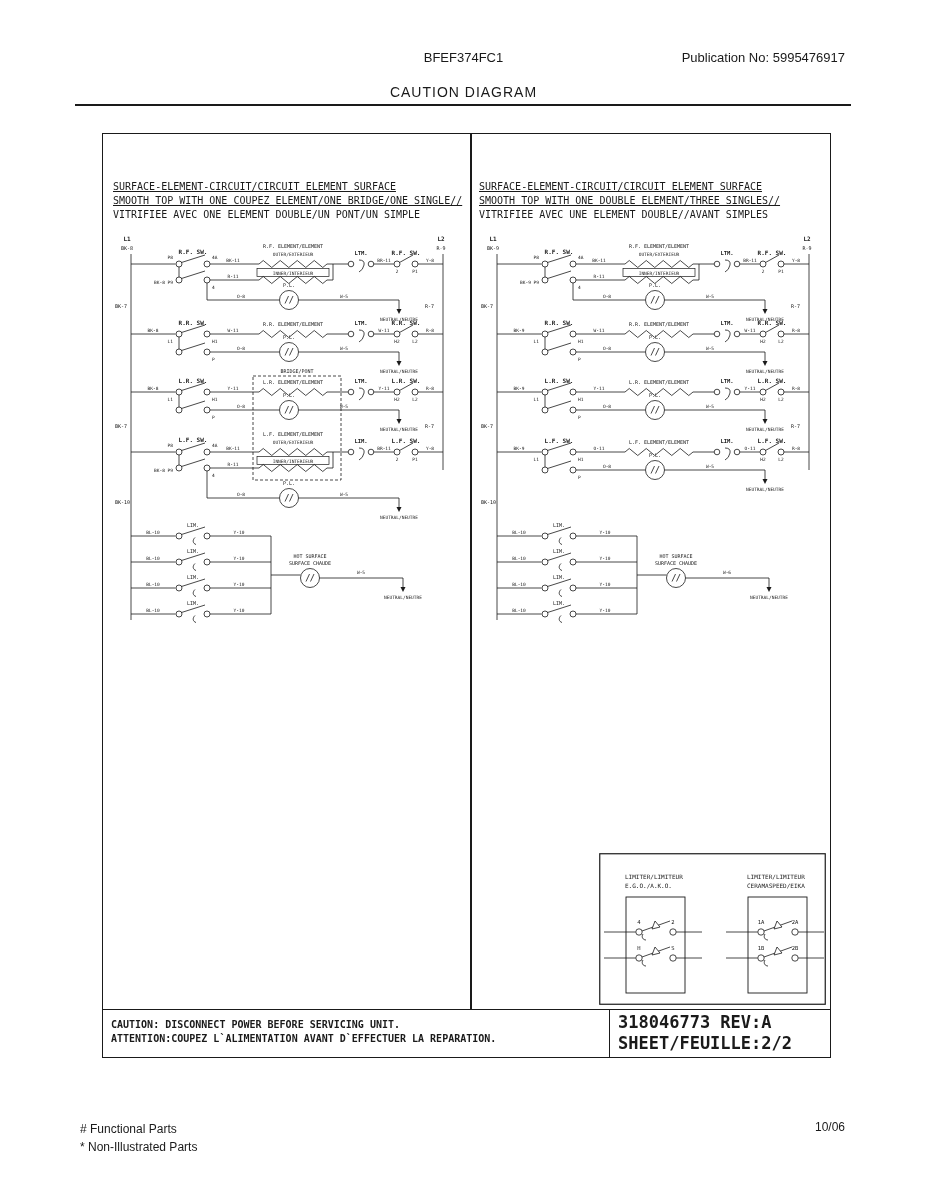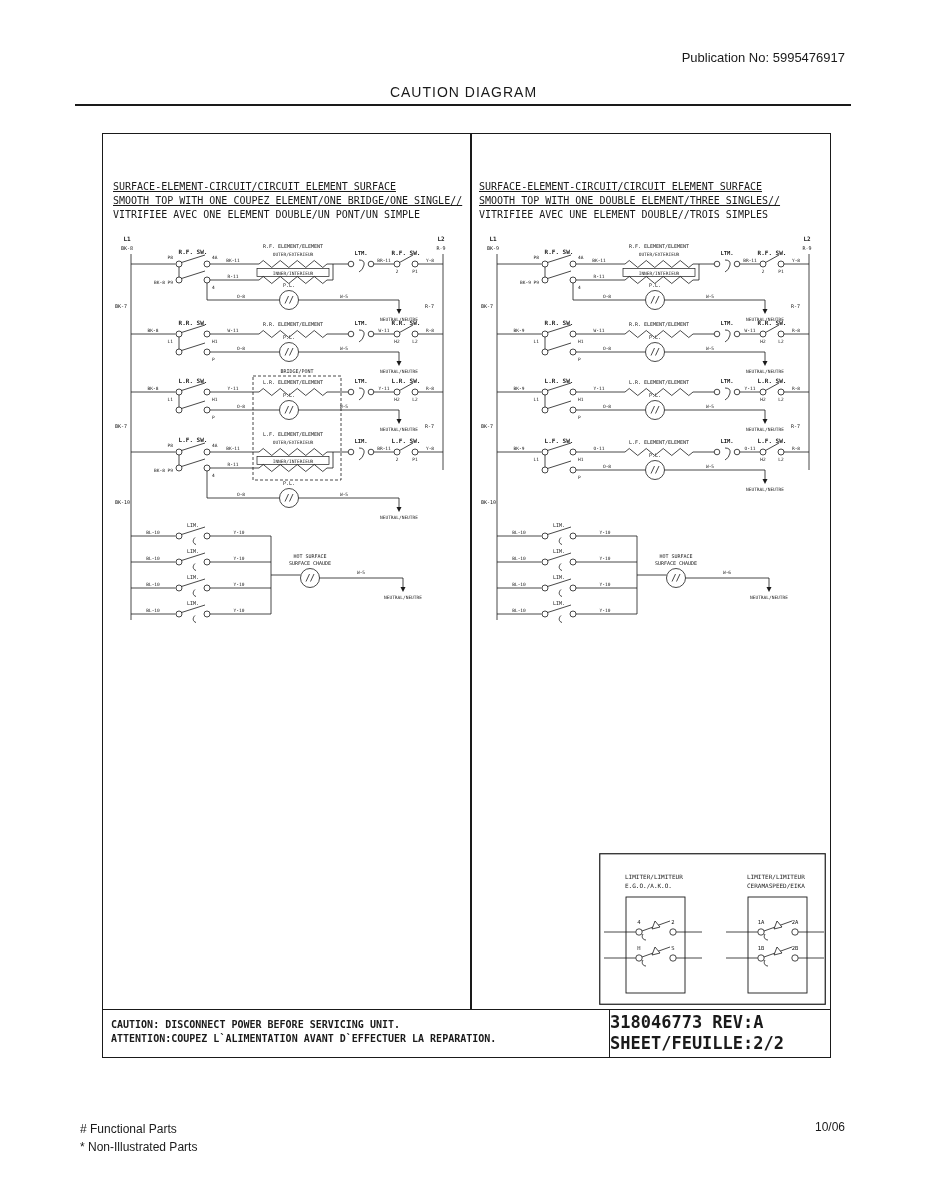--- a/index.html
+++ b/index.html
@@ -20,47 +20,48 @@
   .schematic{position:absolute;top:96px;width:352px;height:412px;}
   .sch-left{left:8px;}
   .sch-right{left:374px;}
   .legend-svg{left:496px;top:719px;width:227px;height:152px;}
   .bottom-strip{left:0;top:875px;width:727px;height:48px;border-top:1.5px solid #1a1a1a;}
   .caution{left:8px;top:884px;font-family:"DejaVu Sans Mono",monospace;font-weight:bold;
            font-size:10px;line-height:14px;white-space:nowrap;}
   .caution .ul{}
   .stamp{left:506px;top:875px;width:219px;height:46px;border-left:1.5px solid #1a1a1a;
          font-family:"DejaVu Sans Mono",monospace;font-weight:bold;font-size:17px;
-         line-height:21px;padding:3px 0 0 0;white-space:nowrap;}
+         line-height:21px;padding:3px 0 0 8px;white-space:nowrap;}
   .ftr-left{left:80px;top:1120px;font-size:12px;line-height:18px;}
   .ftr-page{left:0;top:1120px;width:927px;text-align:center;font-size:12px;}
   .ftr-date{right:82px;top:1120px;font-size:12px;}
   svg text{font-family:"DejaVu Sans Mono",monospace;fill:#1a1a1a;}
 </style>
 </head>
 <body>
 
 <div class="page">
 
+  <div class="abs hdr-model">BFEF374FC1</div>
   <div class="abs hdr-pub">Publication No:  5995476917</div>
   <div class="abs hdr-title">CAUTION DIAGRAM</div>
   <div class="abs hdr-rule"></div>
 
   <div class="abs main-rect">
     <div class="abs divider-v"></div>
 
     <div class="abs panel-title pt-left">
       <span class="ul">SURFACE-ELEMENT-CIRCUIT/CIRCUIT ELEMENT SURFACE</span><br>
       <span class="ul">SMOOTH TOP WITH ONE COUPEZ ELEMENT/ONE BRIDGE/ONE SINGLE//</span><br>
       <span>VITRIFIEE AVEC ONE ELEMENT DOUBLE/UN PONT/UN SIMPLE</span>
     </div>
     <div class="abs panel-title pt-right">
       <span class="ul">SURFACE-ELEMENT-CIRCUIT/CIRCUIT ELEMENT SURFACE</span><br>
       <span class="ul">SMOOTH TOP WITH ONE DOUBLE ELEMENT/THREE SINGLES//</span><br>
-      <span>VITRIFIEE AVEC UNE ELEMENT DOUBLE//TROIS SIMPLES</span>
+      <span>VITRIFIEE AVEC UNE ELEMENT DOUBLE//AVANT SIMPLES</span>
     </div>
 
     <svg class="schematic sch-left" id="panel0" viewBox="0 0 352 412">
         <text x="16" y="11" font-size="6" text-anchor="middle" font-weight="bold">L1</text>
         <text x="16" y="20" font-size="5" text-anchor="middle">BK-8</text>
         <line x1="20" y1="24" x2="20" y2="390" stroke="#1a1a1a" stroke-width="0.8"></line>
         <text x="330" y="11" font-size="6" text-anchor="middle" font-weight="bold">L2</text>
         <text x="330" y="20" font-size="5" text-anchor="middle">R-9</text>
         <line x1="332" y1="24" x2="332" y2="240" stroke="#1a1a1a" stroke-width="0.8"></line>
         <text x="4" y="78" font-size="5" text-anchor="start">BK-7</text>

